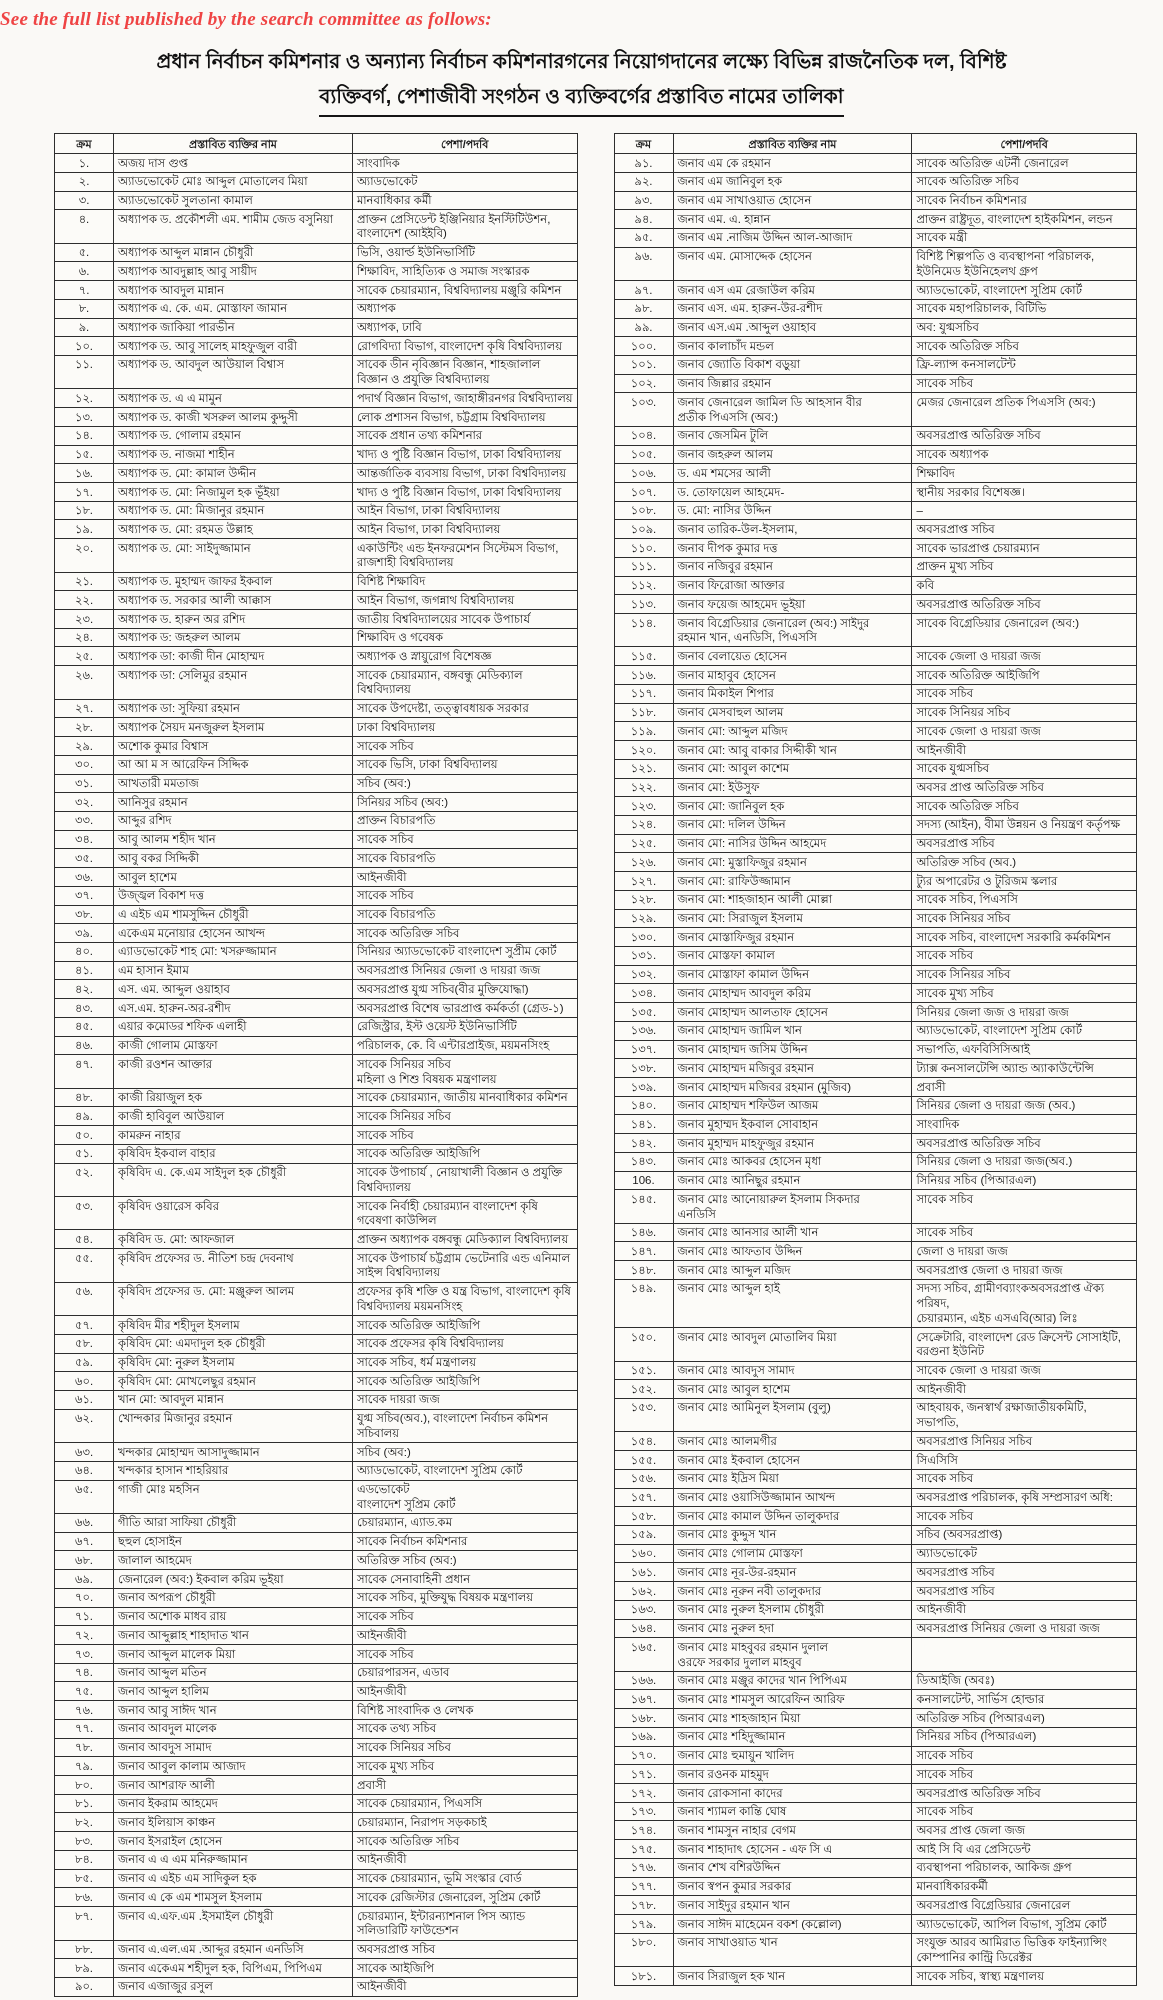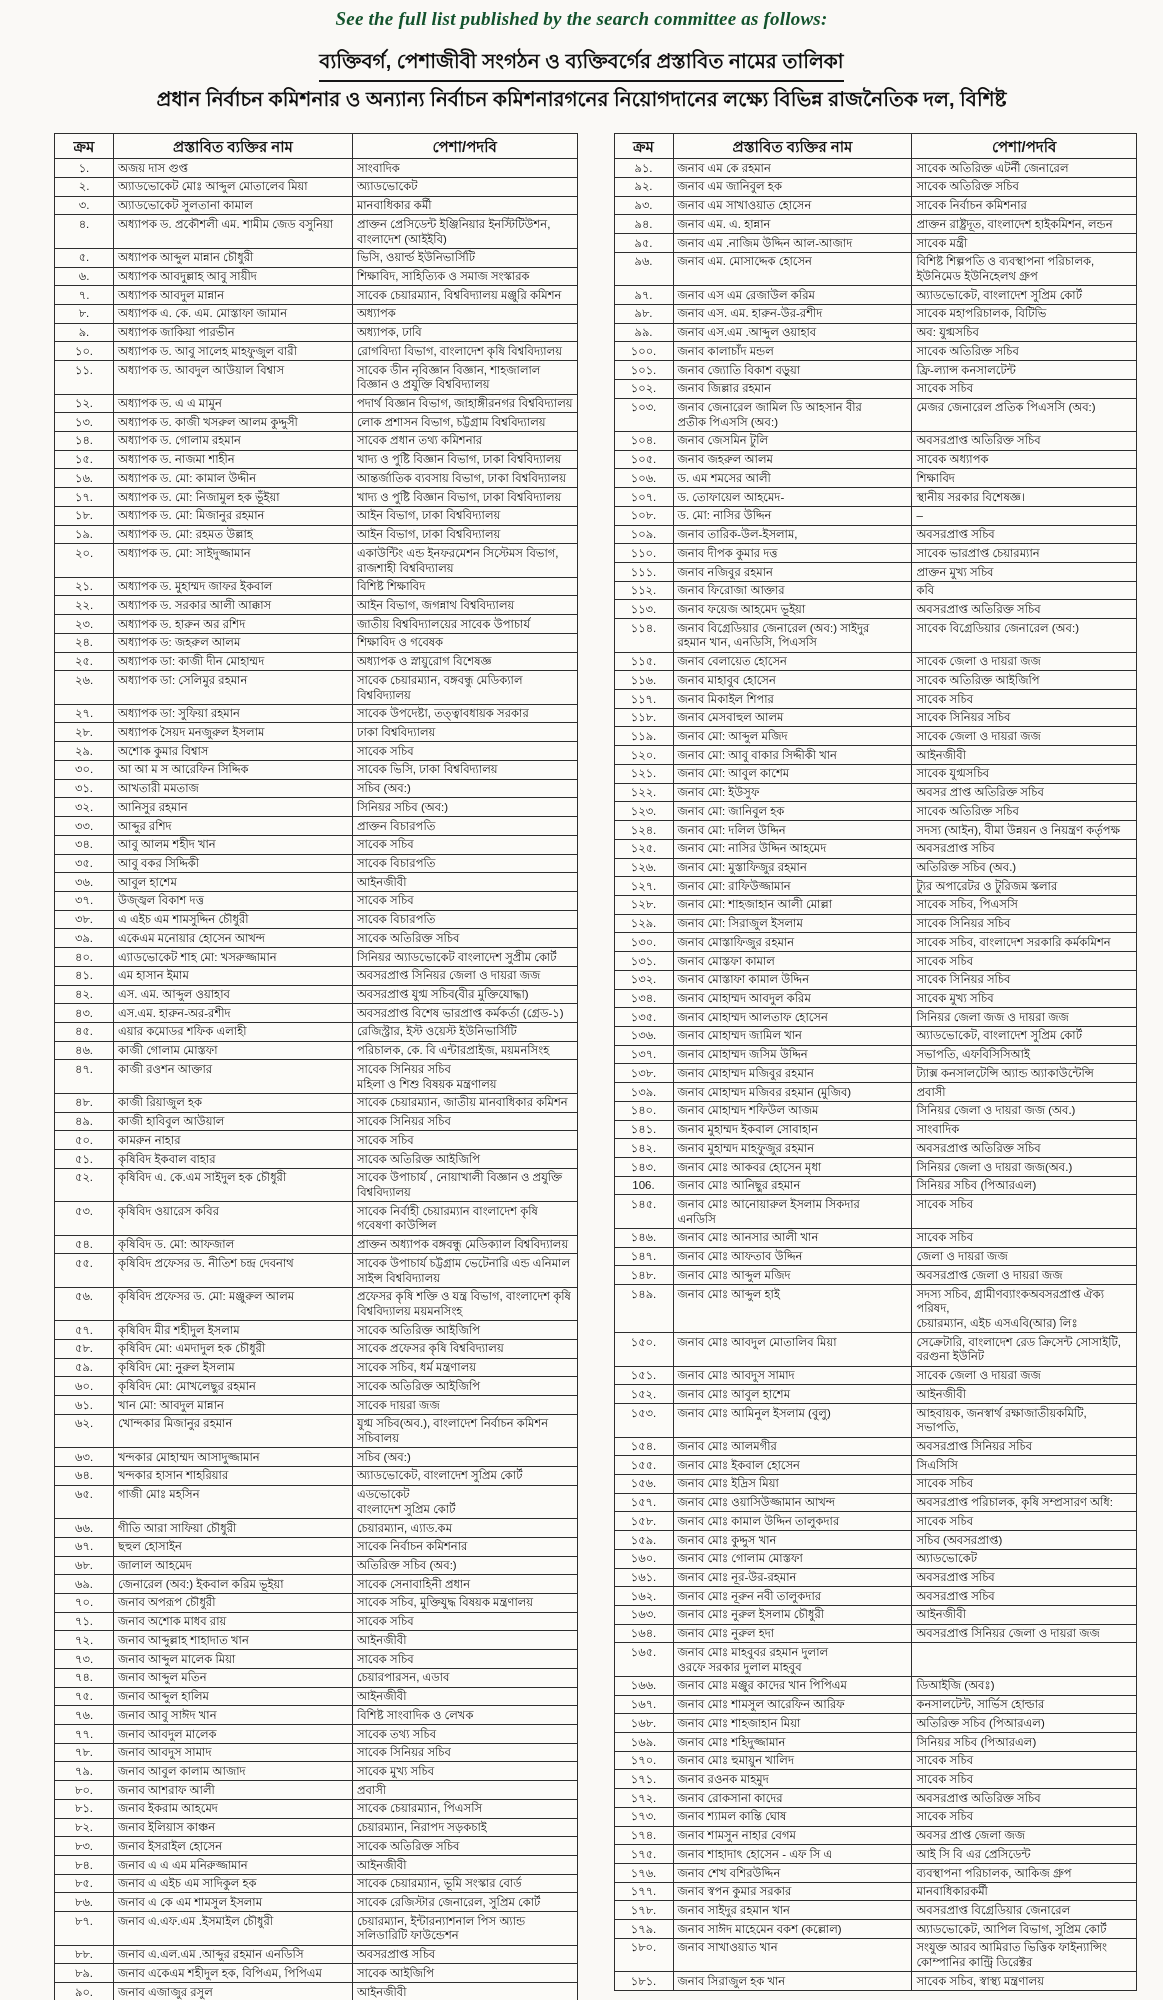--- a/index.html
+++ b/index.html
@@ -4,23 +4,23 @@
 <style>
   html,body{margin:0;padding:0;}
   body{
     width:1163px;min-height:2000px;
     background:#f7f6f2;color:#1b1b1b;
     font-family:"Liberation Sans", sans-serif;
     -webkit-font-smoothing:antialiased;
   }
   .page{position:relative;width:1163px;min-height:2000px;background:#faf9f6;}
   .caption-en{
-    text-align:center;padding-top:8px;
+    padding-top:8px;
     font-family:"Liberation Serif", serif;
-    font-style:italic;font-weight:bold;font-size:19px;color:#14532d;
+    font-style:italic;font-weight:bold;font-size:19px;color:#ef4444;
     letter-spacing:0.2px;
   }
   .title-bn{
     text-align:center;margin-top:14px;
     font-weight:bold;font-size:20px;line-height:1.75;color:#101010;
   }
   .title-bn .ul{
     display:inline-block;border-bottom:2.5px solid #151515;padding-bottom:1px;
   }
   .tables{
@@ -30,34 +30,34 @@
   table{
     border-collapse:collapse;table-layout:fixed;
     width:50%;background:#fcfbf8;
   }
   th,td{
     border:1px solid #2e2e2e;
     font-size:11.5px;line-height:1.28;
     padding:1.5px 4px;vertical-align:top;color:#161616;
     overflow-wrap:break-word;white-space:pre-line;
   }
-  th{font-weight:bold;text-align:center;font-size:15px;padding:2.5px 4px;}
+  th{font-weight:bold;text-align:center;font-size:11px;padding:2.5px 4px;}
   .c0{width:50px;text-align:center;}
   .c1{width:44%;}
   .c2{}
 </style>
 </head>
 <body>
 
 <div class="page">
   <div class="caption-en">See the full list published by the search committee as follows:</div>
 
   <div class="title-bn">
+    <div>প্রধান নির্বাচন কমিশনার ও অন্যান্য নির্বাচন কমিশনারগনের নিয়োগদানের লক্ষ্যে বিভিন্ন রাজনৈতিক দল, বিশিষ্ট</div>
     <div><span class="ul">ব্যক্তিবর্গ, পেশাজীবী সংগঠন ও ব্যক্তিবর্গের প্রস্তাবিত নামের তালিকা</span></div>
-    <div>প্রধান নির্বাচন কমিশনার ও অন্যান্য নির্বাচন কমিশনারগনের নিয়োগদানের লক্ষ্যে বিভিন্ন রাজনৈতিক দল, বিশিষ্ট</div>
   </div>
 
   <div class="tables">
     <table>
       <thead>
           <tr>
             <th class="c0">ক্রম</th>
             <th class="c1">প্রস্তাবিত ব্যক্তির নাম</th>
             <th class="c2">পেশা/পদবি</th>
           </tr>

